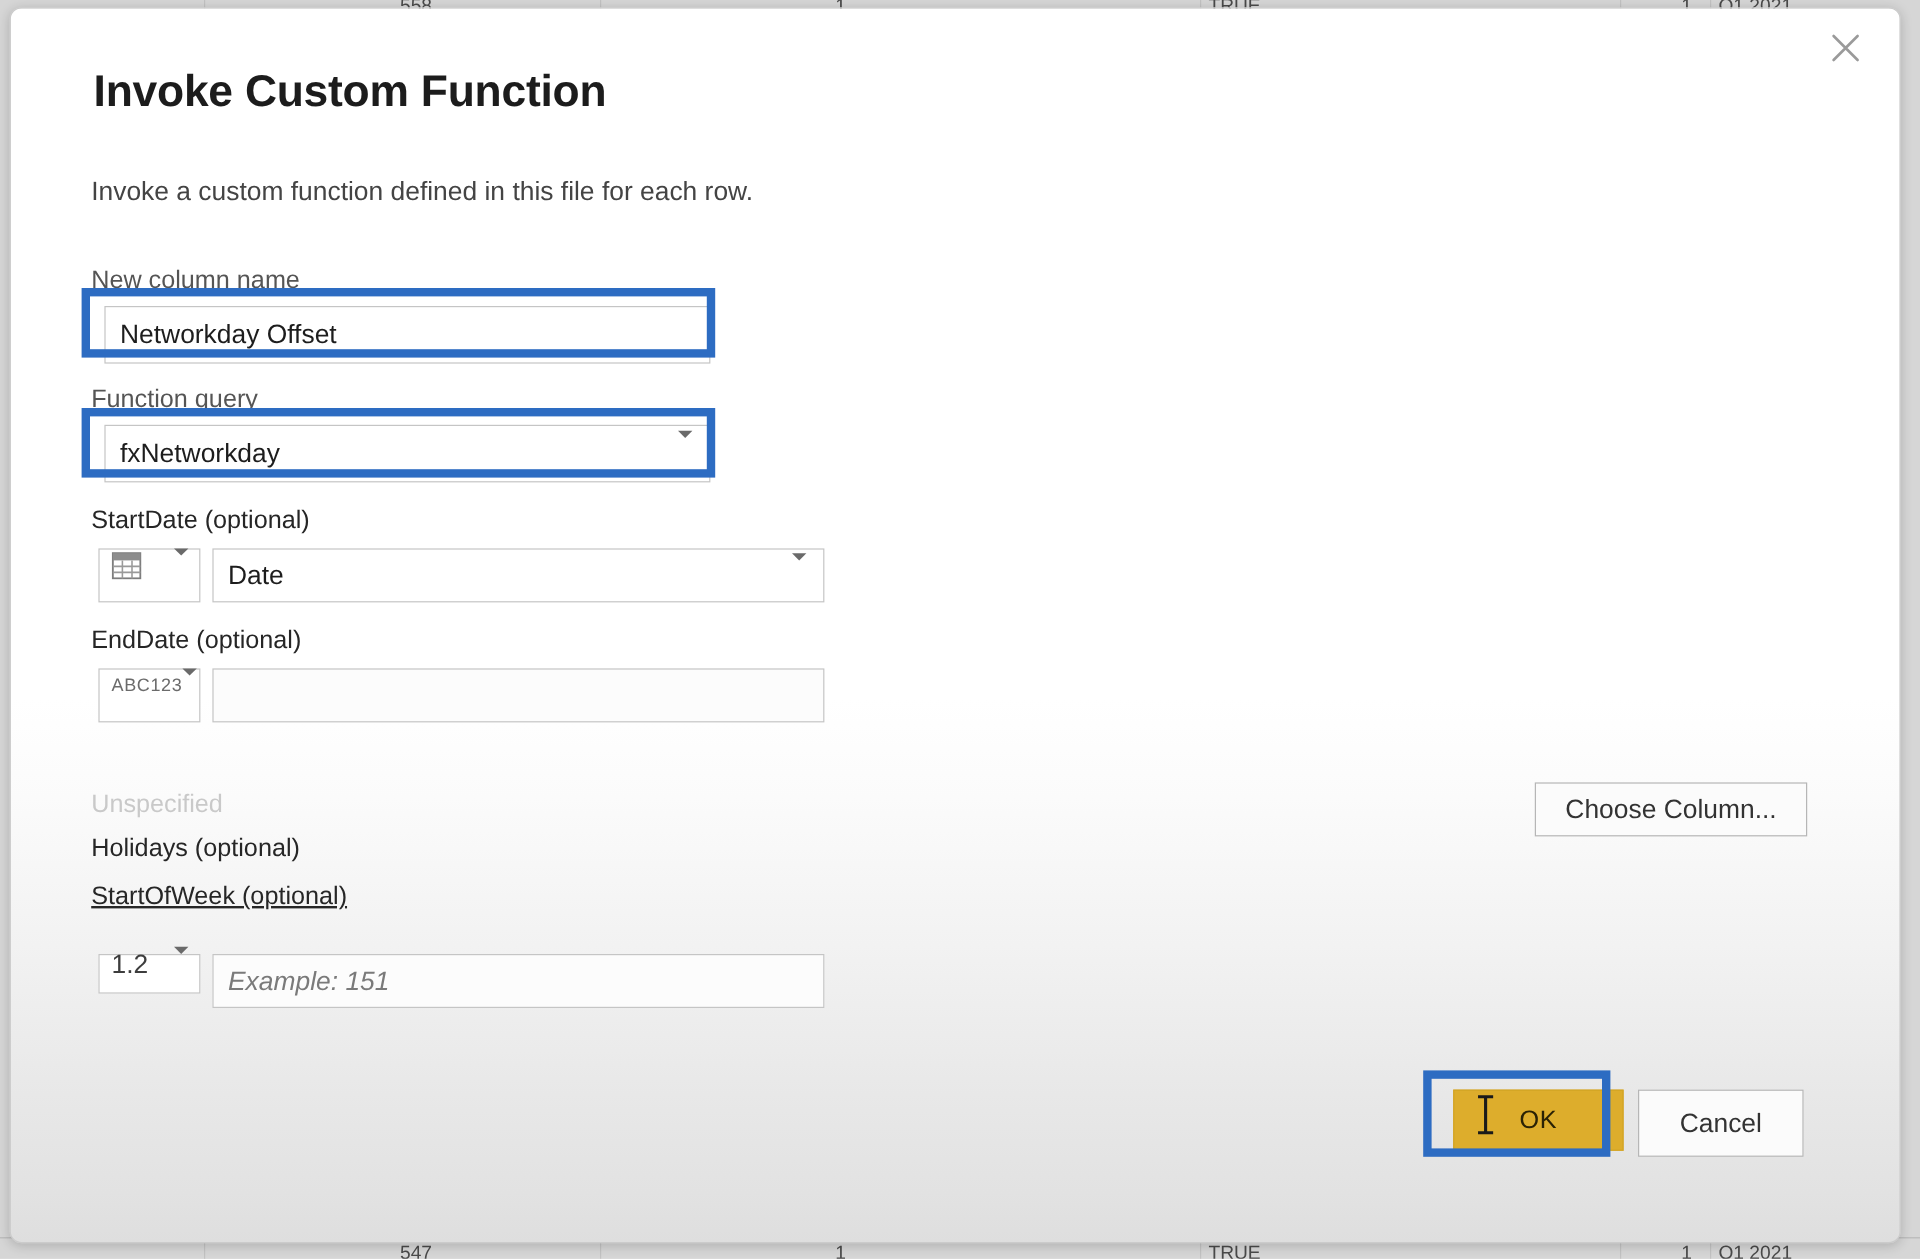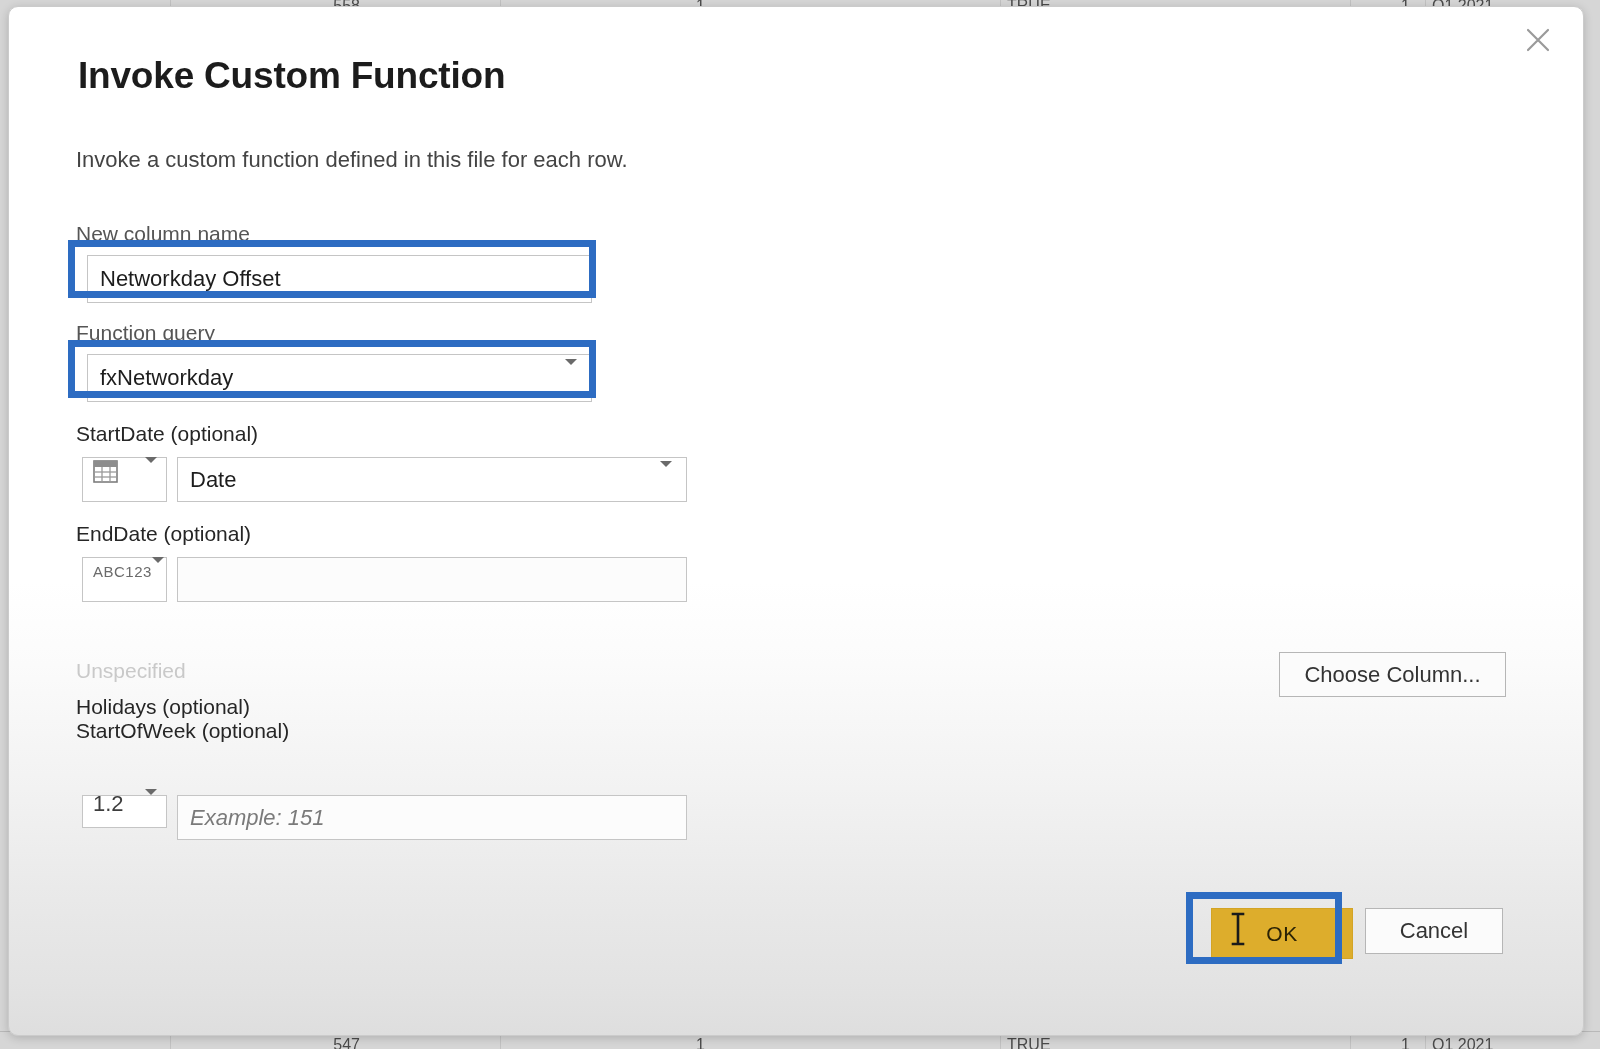--- a/index.html
+++ b/index.html
@@ -301,31 +301,31 @@
           <span>123</span>
       </span>
       <span><span class="caret-tri sm"></span></span>
     </div>
     <div class="textbox empty" style="left:168px; top:550px; width:510px; height:45px;"></div>
 
     <div class="field-label dark" style="left:67px; top:644px;margin-top:44px;">Holidays (optional)</div>
     <div class="field-label muted" style="left:67px; top:652px;">Unspecified</div>
     <div class="btn" style="left:1270px; top:645px; width:227px; height:45px;">Choose Column...</div>
 
-    <div class="field-label dark" style="left:67px; top:712px;">StartOfWeek (optional)</div>
+    <div class="field-label dark" style="left:67px; top:728px;text-decoration:underline;">StartOfWeek (optional)</div>
     <div class="typebtn" style="left:73px; top:788px; width:85px; height:33px;">
       <span class="glyph onetwo">1.2</span>
       <span><span class="caret-tri sm"></span></span>
     </div>
     <div class="textbox empty placeholder" style="left:168px; top:788px; width:510px; height:45px;">Example: 151</div>
 
     <div class="btn-ok" style="left:1202px; top:901px; width:142px; height:51px;">
       <span class="ok-label">OK</span>
     </div>
-    <div class="btn" style="left:1356px; top:901px; width:138px; height:46px;">Cancel</div>
+    <div class="btn" style="left:1356px; top:901px; width:138px; height:56px;">Cancel</div>
 
   </div>
 
   <div class="annot" style="left:68px; top:240px; width:528px; height:58px;"></div>
   <div class="annot" style="left:68px; top:340px; width:528px; height:58px;"></div>
   <div class="annot" style="left:1186px; top:892px; width:156px; height:72px;"></div>
 
   <div class="ibeam" style="left:1229px; top:912px;">
     <svg width="18" height="34" viewBox="0 0 18 34" aria-hidden="true">
       <path d="M4 2 H14 M9 2 V32 M4 32 H14" stroke="#1a1a1a" stroke-width="2.6" fill="none" stroke-linecap="square"></path>

